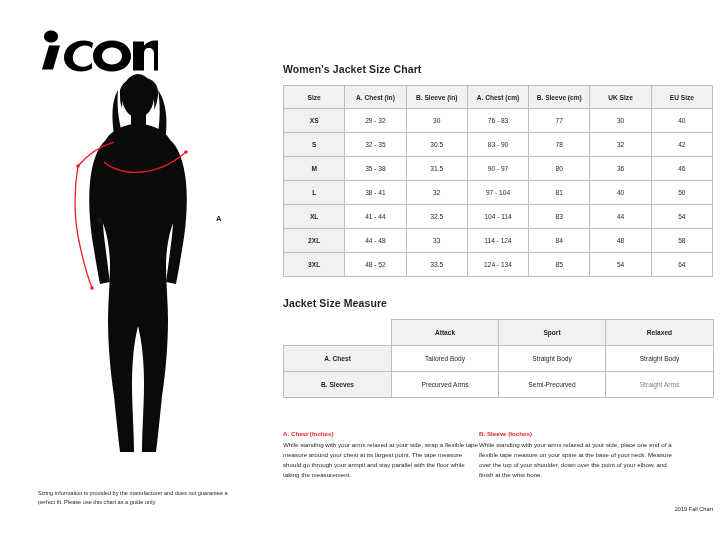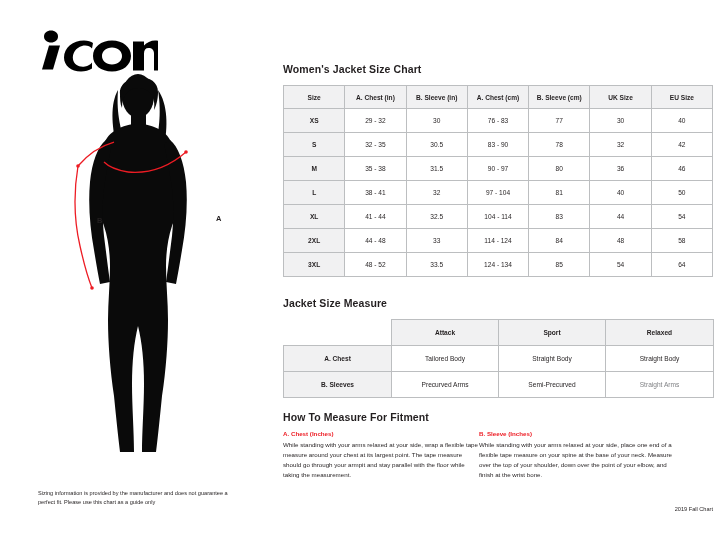--- a/index.html
+++ b/index.html
@@ -389,21 +389,20 @@
         </tr>
         <tr>
           <td>B. Sleeves</td>
           <td>Precurved Arms</td>
           <td>Semi-Precurved</td>
           <td class="muted">Straight Arms</td>
         </tr>
       </tbody>
     </table>
 
-    <div class="section-title" id="title-measure">How To Measure For Fitment</div>
 
     <div class="howto">
       <div class="howto-col left">
         <div class="howto-head">A. Chest (Inches)</div>
         <div class="howto-body">While standing with your arms relaxed at your side, wrap a flexible tape measure around your chest at its largest point. The tape measure should go through your armpit and stay parallel with the floor while taking the measurement.</div>
       </div>
       <div class="howto-col right">
         <div class="howto-head">B. Sleeve (Inches)</div>
         <div class="howto-body">While standing with your arms relaxed at your side, place one end of a flexible tape measure on your spine at the base of your neck. Measure over the top of your shoulder, down over the point of your elbow, and finish at the wrist bone.</div>
       </div>

